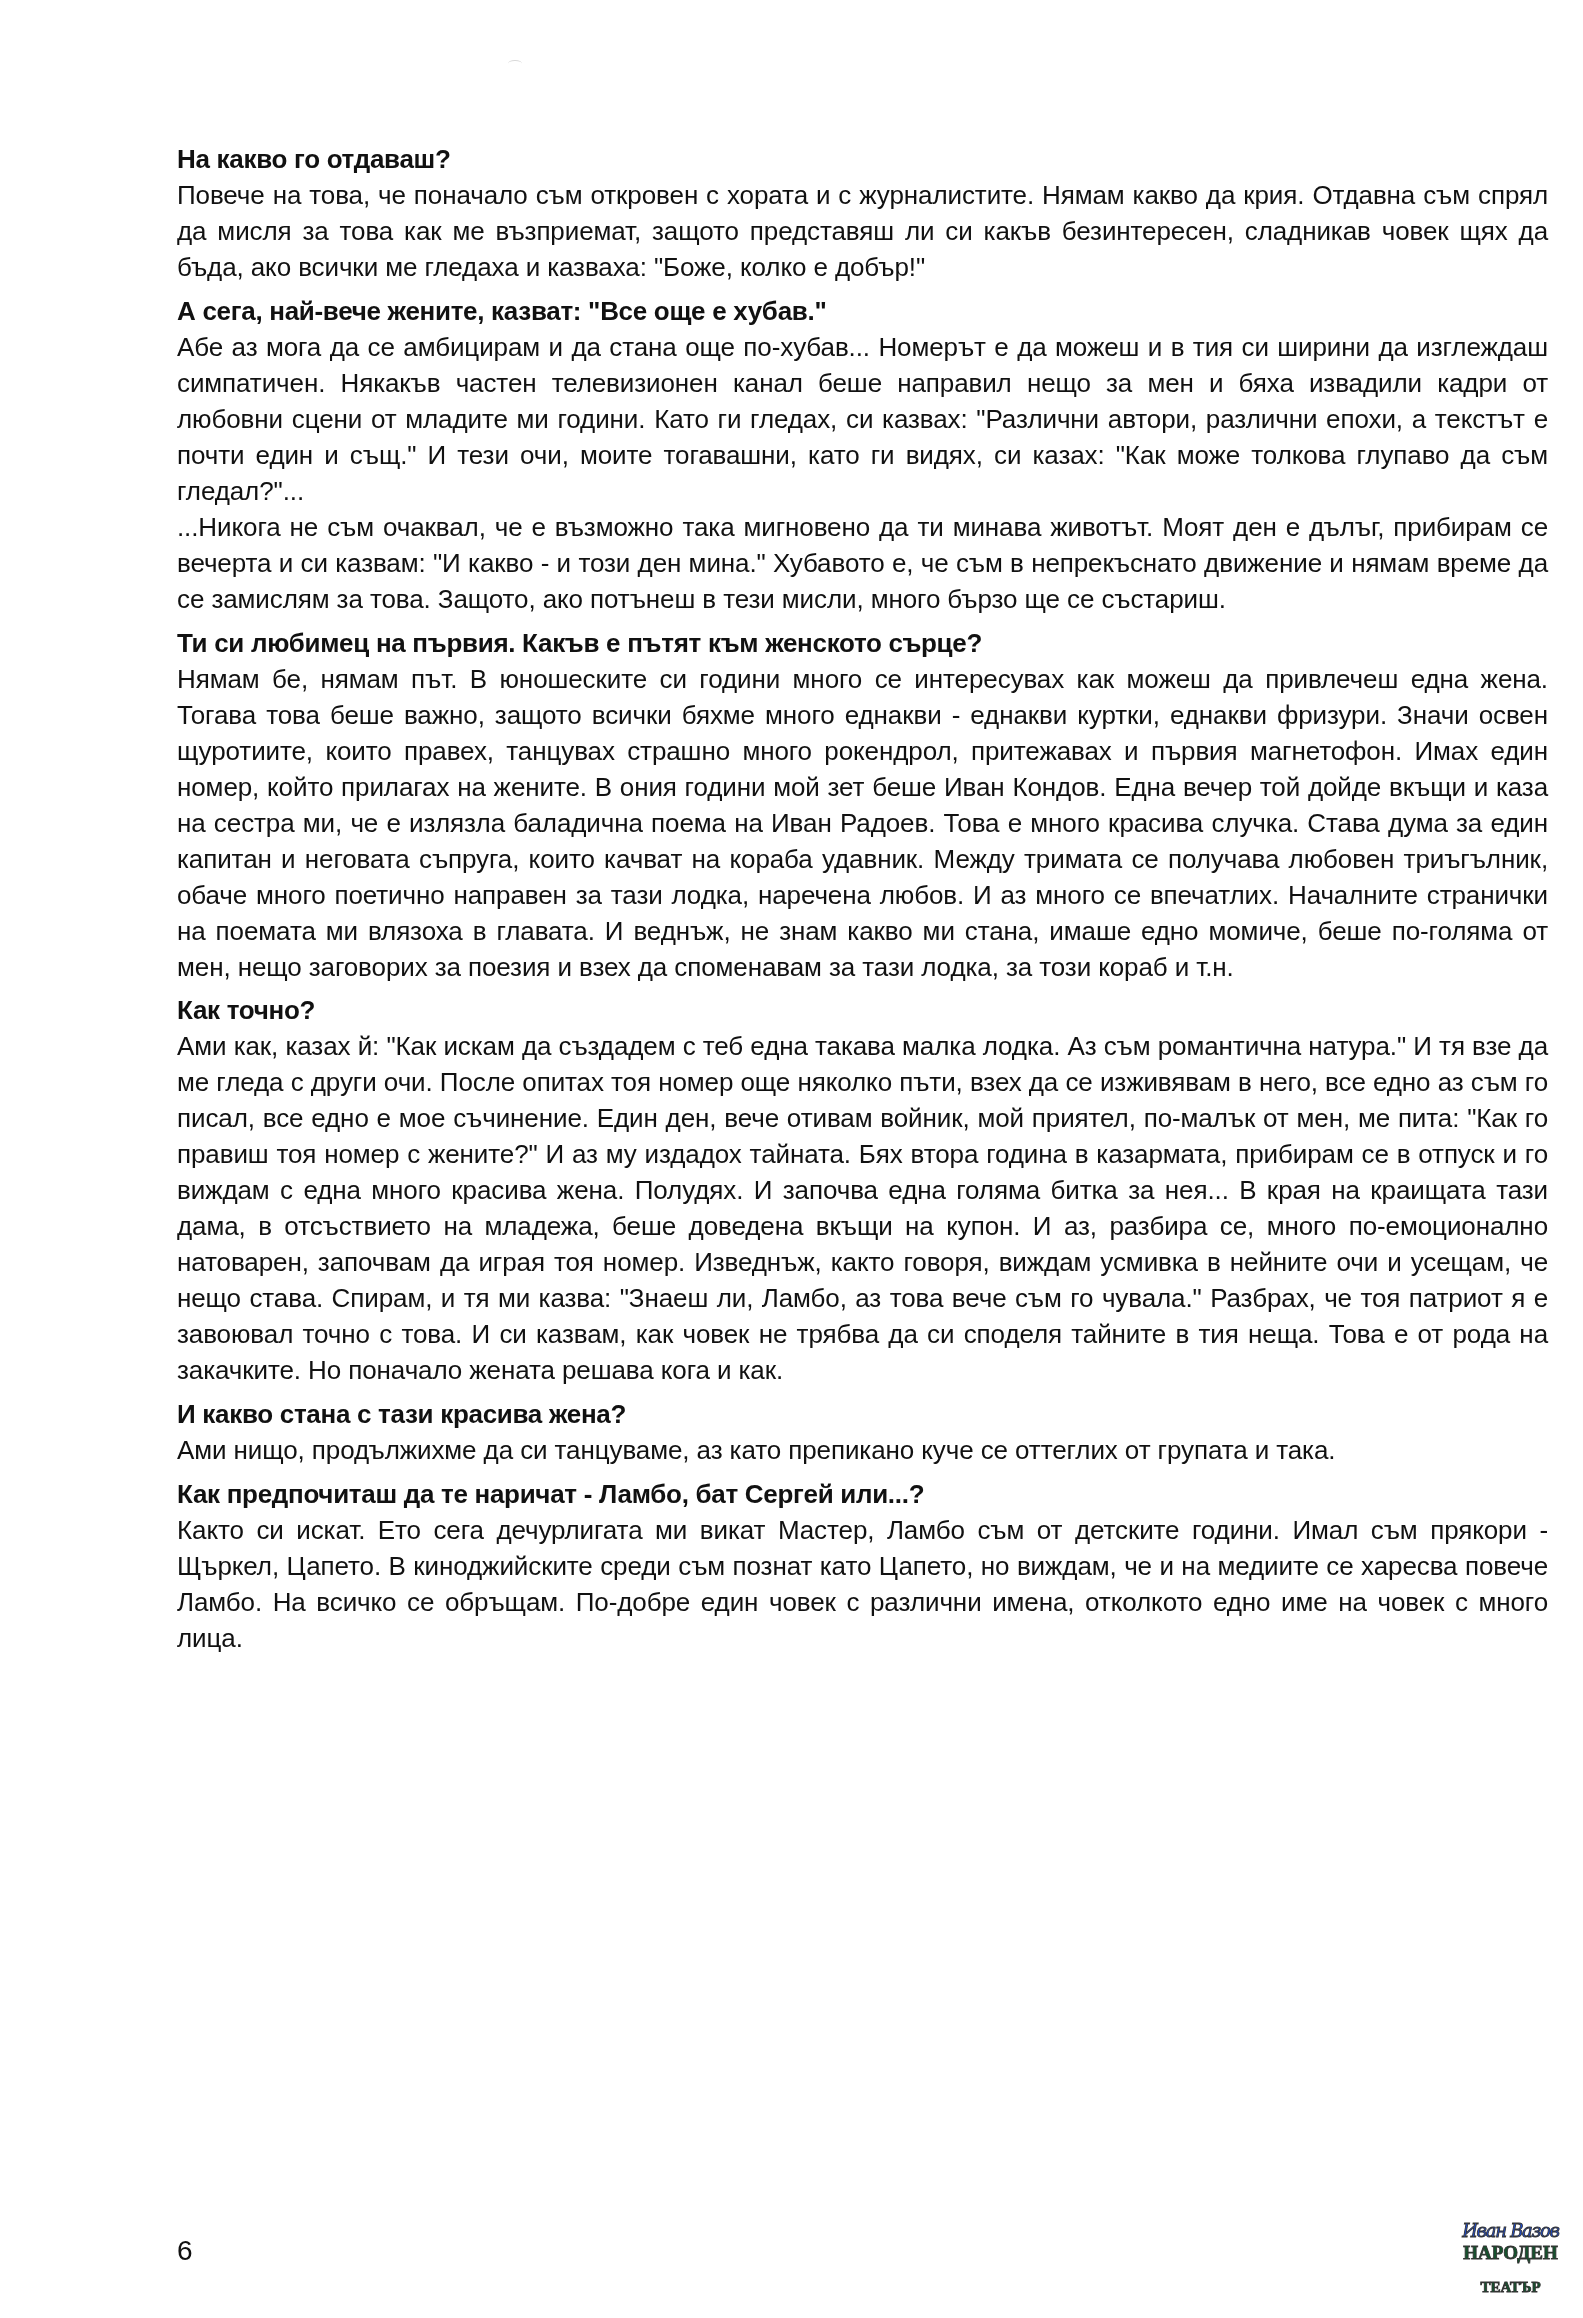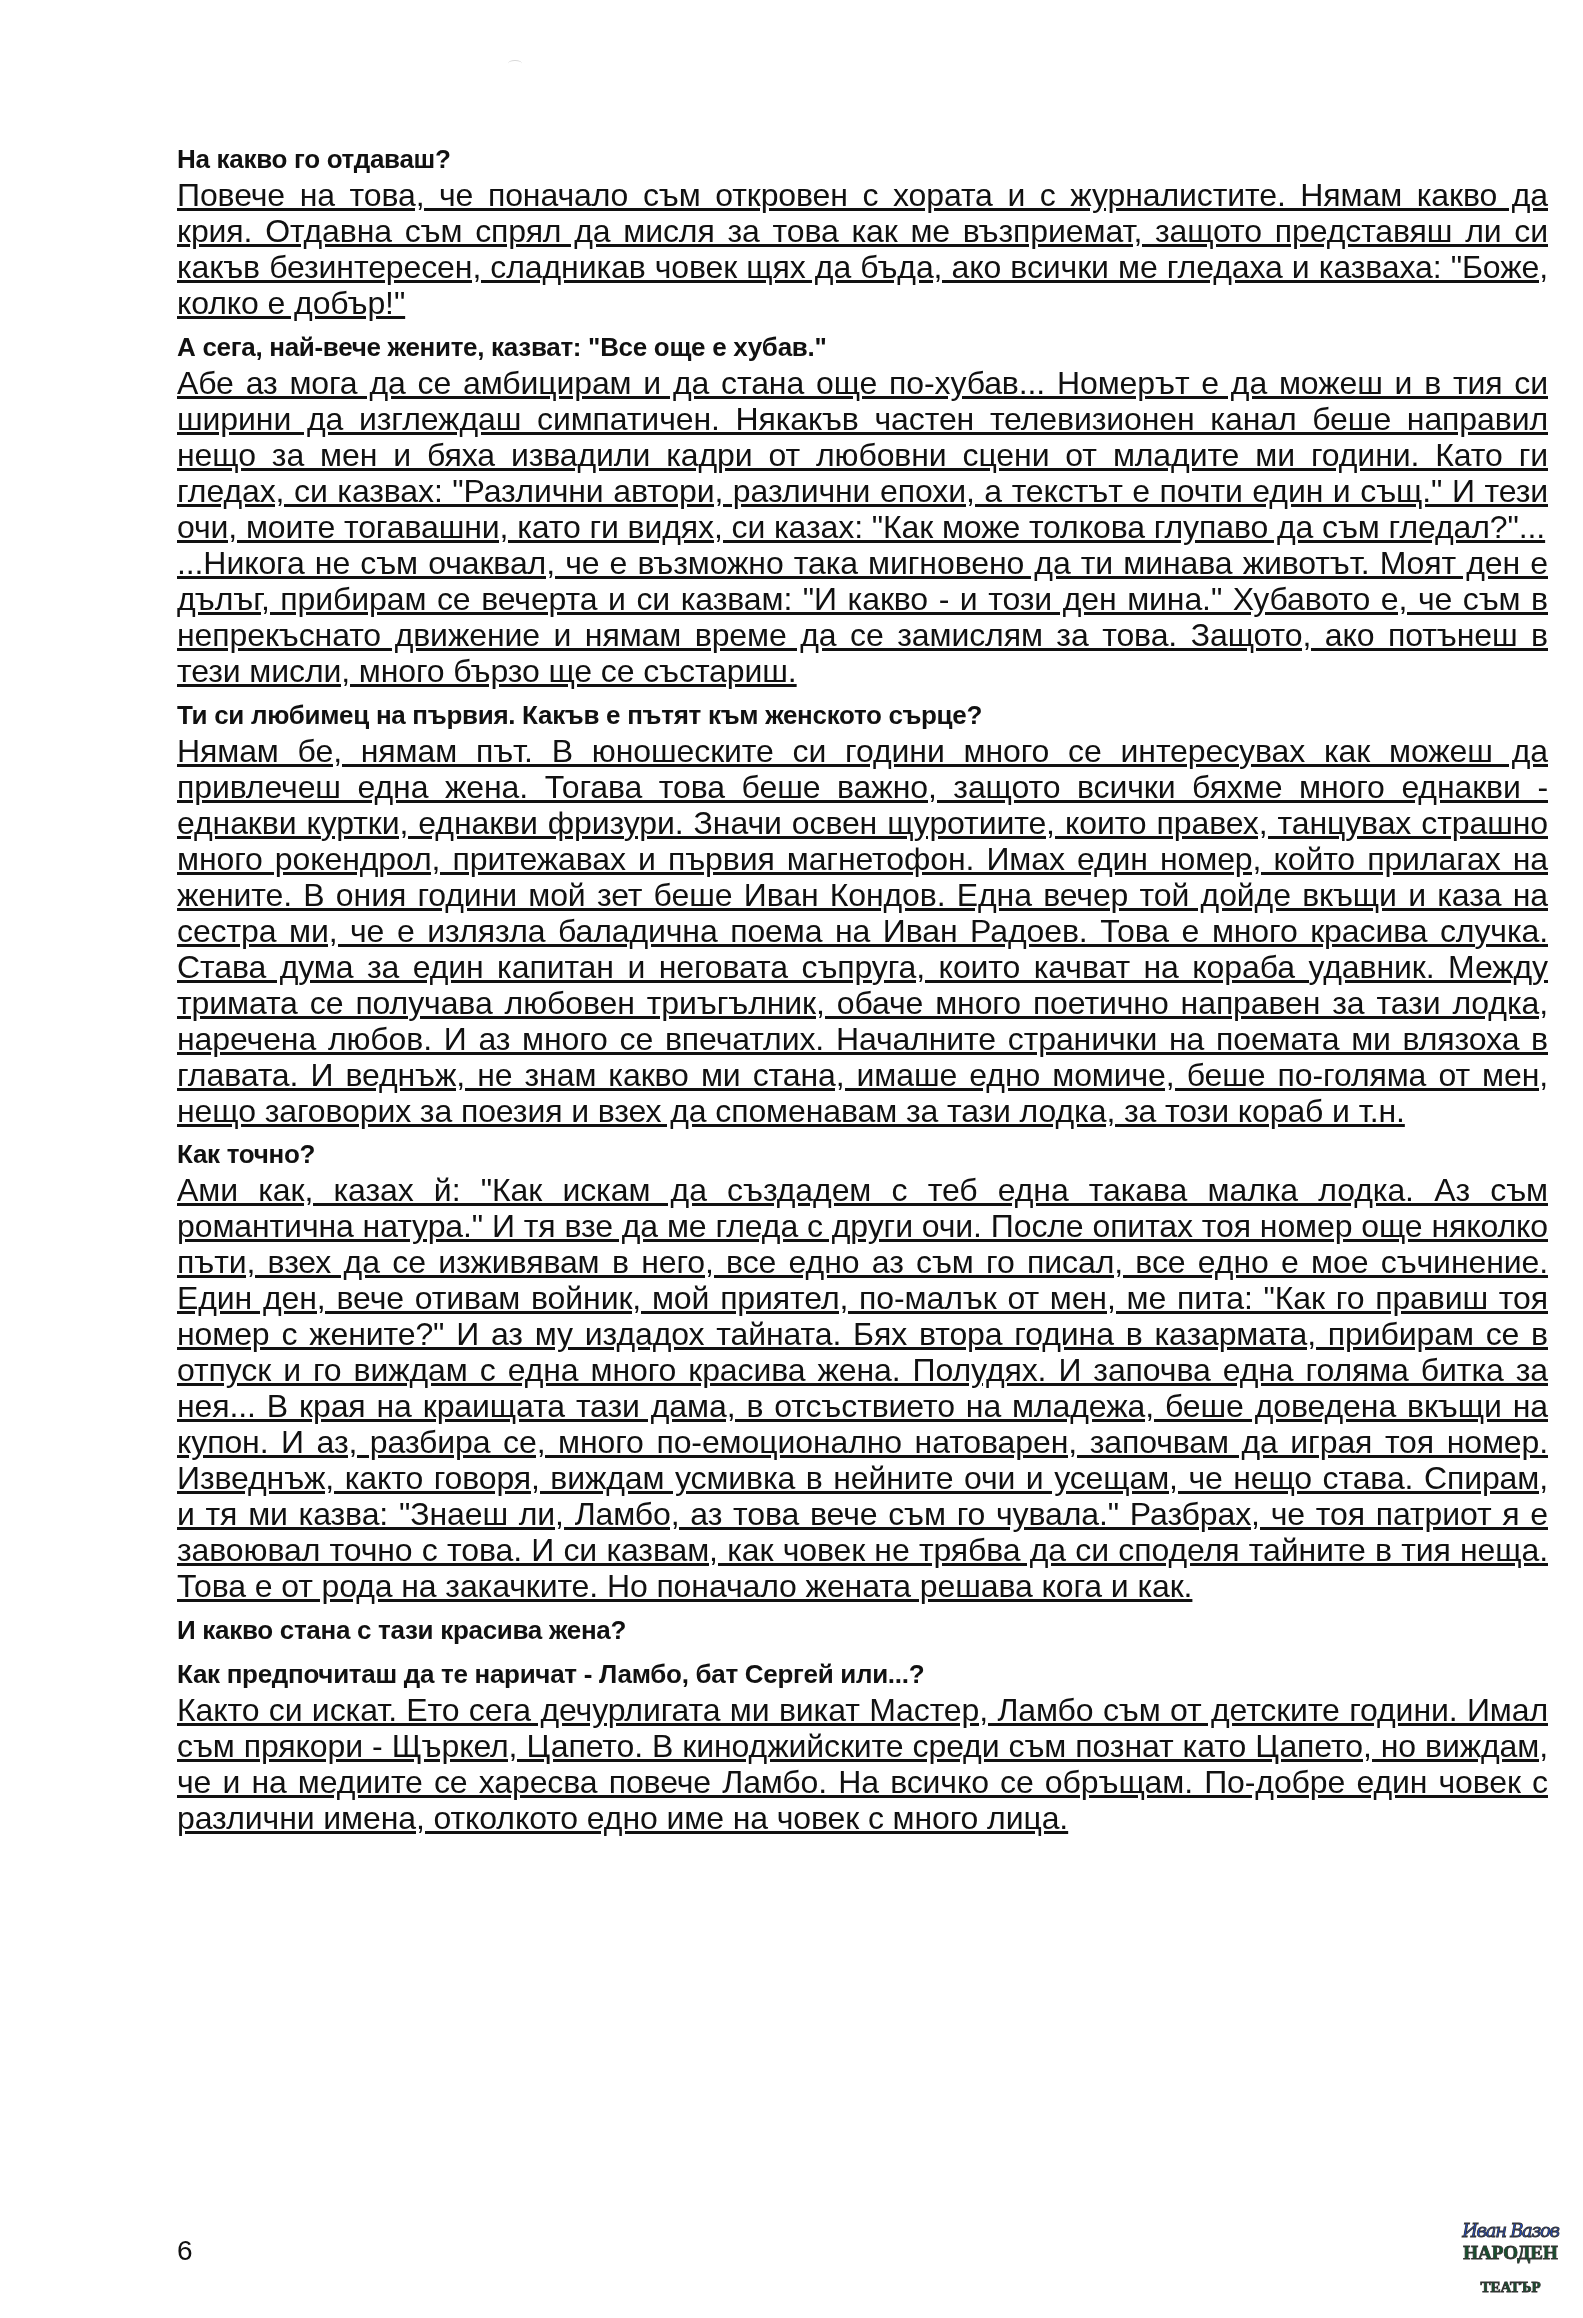--- a/index.html
+++ b/index.html
@@ -19,26 +19,25 @@
   }
   .qa { margin: 0 0 8.8px 0; }
   .question {
     font-weight: bold;
     font-size: 26px;
     line-height: 35px;
     letter-spacing: -0.3px;
     margin: 0;
   }
   .answer {
-    font-size: 32px;
+    font-size: 26px;
     line-height: 36px;
     text-align: justify;
     margin: 0;
     letter-spacing: -0.1px;
-    text-decoration: underline;
   }
   .page-number {
     position: absolute;
     left: 177px;
     top: 2234px;
     font-size: 28px;
     line-height: 33px;
   }
   .logo {
     position: absolute;
@@ -98,20 +97,21 @@
     <p class="answer">Нямам бе, нямам път. В юношеските си години много се интересувах как можеш да привлечеш една жена. Тогава това беше важно, защото всички бяхме много еднакви - еднакви куртки, еднакви фризури. Значи освен щуротиите, които правех, танцувах страшно много рокендрол, притежавах и първия магнетофон. Имах един номер, който прилагах на жените. В ония години мой зет беше Иван Кондов. Една вечер той дойде вкъщи и каза на сестра ми, че е излязла баладична поема на Иван Радоев. Това е много красива случка. Става дума за един капитан и неговата съпруга, които качват на кораба удавник. Между тримата се получава любовен триъгълник, обаче много поетично направен за тази лодка, наречена любов. И аз много се впечатлих. Началните странички на поемата ми влязоха в главата. И веднъж, не знам какво ми стана, имаше едно момиче, беше по-голяма от мен, нещо заговорих за поезия и взех да споменавам за тази лодка, за този кораб и т.н.</p>
   </div>
 
   <div class="qa">
     <p class="question">Как точно?</p>
     <p class="answer">Ами как, казах й: "Как искам да създадем с теб една такава малка лодка. Аз съм романтична натура." И тя взе да ме гледа с други очи. После опитах тоя номер още няколко пъти, взех да се изживявам в него, все едно аз съм го писал, все едно е мое съчинение. Един ден, вече отивам войник, мой приятел, по-малък от мен, ме пита: "Как го правиш тоя номер с жените?" И аз му издадох тайната. Бях втора година в казармата, прибирам се в отпуск и го виждам с една много красива жена. Полудях. И започва една голяма битка за нея... В края на краищата тази дама, в отсъствието на младежа, беше доведена вкъщи на купон. И аз, разбира се, много по-емоционално натоварен, започвам да играя тоя номер. Изведнъж, както говоря, виждам усмивка в нейните очи и усещам, че нещо става. Спирам, и тя ми казва: "Знаеш ли, Ламбо, аз това вече съм го чувала." Разбрах, че тоя патриот я е завоювал точно с това. И си казвам, как човек не трябва да си споделя тайните в тия неща. Това е от рода на закачките. Но поначало жената решава кога и как.</p>
   </div>
 
   <div class="qa">
     <p class="question">И какво стана с тази красива жена?</p>
+    <p class="answer">Ами нищо, продължихме да си танцуваме, аз като препикано куче се оттеглих от групата и така.</p>
   </div>
 
   <div class="qa">
     <p class="question">Как предпочиташ да те наричат - Ламбо, бат Сергей или...?</p>
     <p class="answer">Както си искат. Ето сега дечурлигата ми викат Мастер, Ламбо съм от детските години. Имал съм прякори - Щъркел, Цапето. В киноджийските среди съм познат като Цапето, но виждам, че и на медиите се харесва повече Ламбо. На всичко се обръщам. По-добре един човек с различни имена, отколкото едно име на човек с много лица.</p>
   </div>
 
 
 </div>
 

